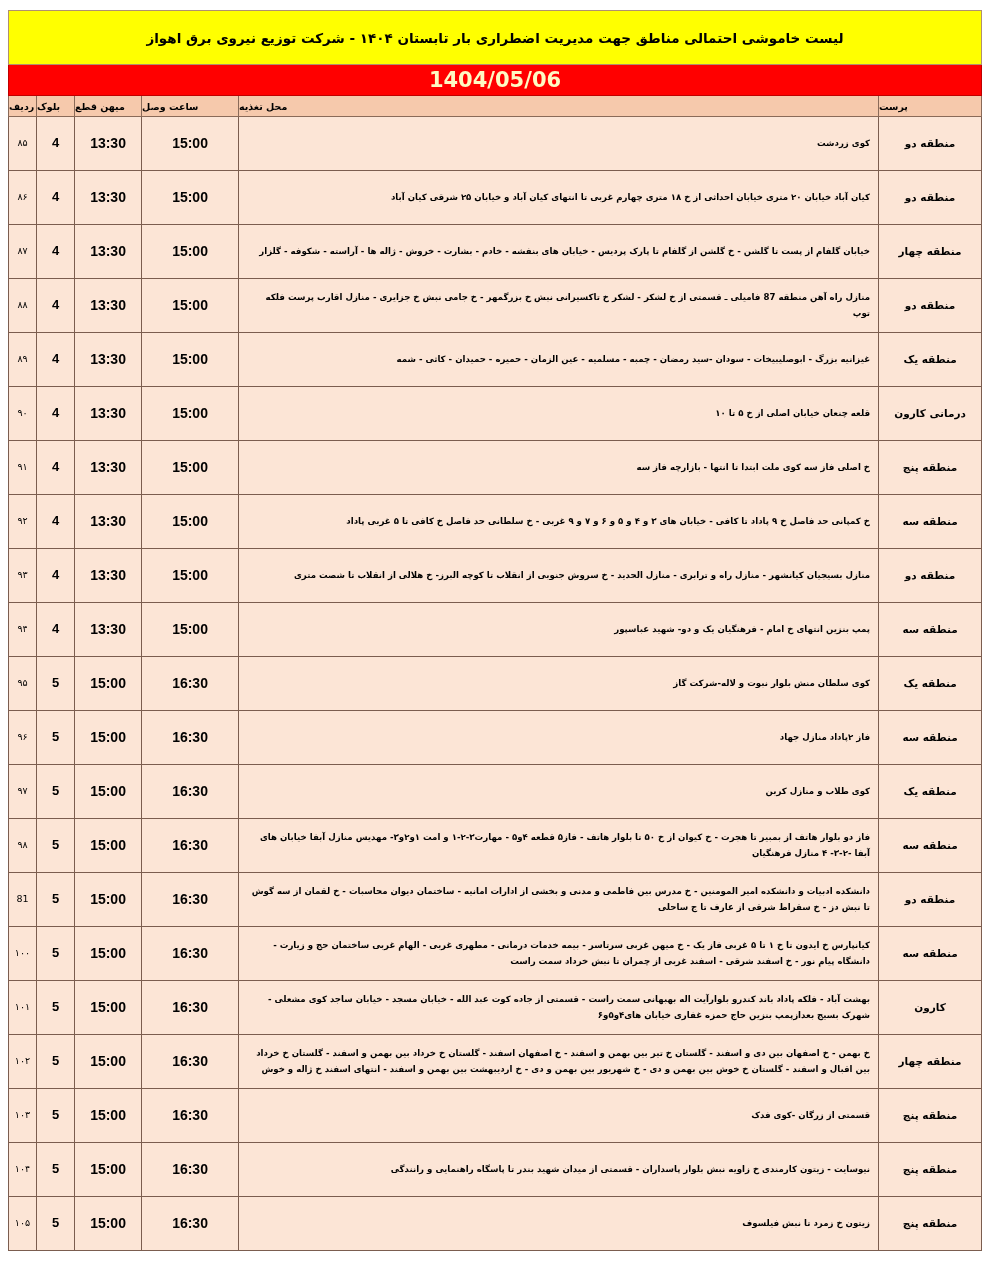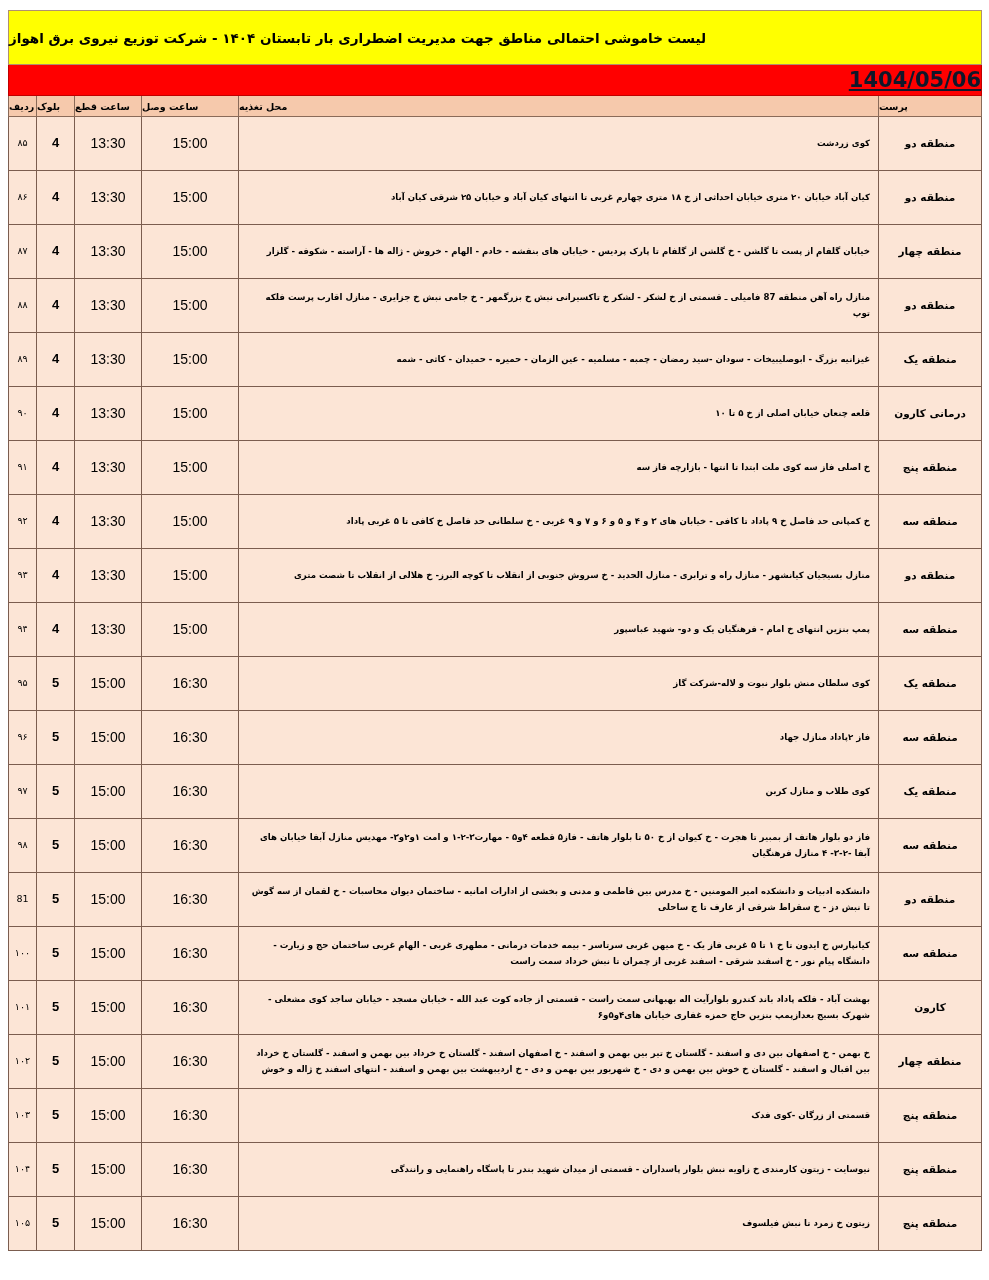--- a/index.html
+++ b/index.html
@@ -31,39 +31,38 @@
     direction: rtl;
   }
   .sheet td, .sheet th {
     border: 1px solid #7b5d4f;
     padding: 0;
     margin: 0;
   }
   .title-bar {
     background: #ffff00;
     color: #000000;
-    text-align: left;
+    text-align: center;
     font-size: 13.5px;
     font-weight: bold;
     height: 53px;
     vertical-align: middle;
     border: 1px solid #b09070 !important;
     letter-spacing: 0;
   }
   .date-bar {
     background: #ff0000;
-    color: #0f172a;
-    text-align: right;
+    color: #fef9c3;
+    text-align: center;
     font-size: 21px;
     font-weight: bold;
     height: 30px;
     vertical-align: middle;
     border: 1px solid #c00000 !important;
     direction: ltr;
-    text-decoration: underline;
   }
   .col-head {
     background: #f6c9ac;
     color: #000000;
     font-size: 9.5px;
     font-weight: bold;
     text-align: left;
     vertical-align: middle;
     height: 20px;
     border: 1px solid #8a6a58 !important;
@@ -85,21 +84,21 @@
   }
   .cell.place {
     font-size: 8.6px;
     font-weight: bold;
     padding: 6px 8px;
     line-height: 1.75;
     text-align: right;
   }
   .cell.time {
     font-size: 14px;
-    font-weight: normal;
+    font-weight: bold;
     direction: ltr;
     font-family: "Liberation Sans", sans-serif;
   }
   .cell.block {
     font-size: 13px;
     font-weight: bold;
     direction: ltr;
     font-family: "Liberation Sans", sans-serif;
   }
   .cell.rowno {
@@ -132,21 +131,21 @@
       <tr>
         <td class="title-bar" colspan="6">لیست خاموشی احتمالی مناطق جهت مدیریت اضطراری بار تابستان ۱۴۰۴ - شرکت توزیع نیروی برق اهواز</td>
       </tr>
       <tr>
         <td class="date-bar" colspan="6">1404/05/06</td>
       </tr>
       <tr>
         <th class="col-head">پرست</th>
         <th class="col-head">محل تغذیه</th>
         <th class="col-head">ساعت وصل</th>
-        <th class="col-head">ساعت قطع</th>
+        <th class="col-head">میهن قطع</th>
         <th class="col-head">بلوک</th>
         <th class="col-head">ردیف</th>
       </tr>
     </thead>
     <tbody id="table-body">
         <tr class="data-row">
           <td class="cell region">منطقه دو</td>
           <td class="cell place">کوی زردشت</td>
           <td class="cell time">15:00</td>
           <td class="cell time">13:30</td>
@@ -156,21 +155,21 @@
         <tr class="data-row">
           <td class="cell region">منطقه دو</td>
           <td class="cell place">کیان آباد خیابان ۲۰ متری خیابان احداثی از خ ۱۸ متری چهارم غربی تا انتهای کیان آباد و خیابان ۲۵ شرقی کیان آباد</td>
           <td class="cell time">15:00</td>
           <td class="cell time">13:30</td>
           <td class="cell block">4</td>
           <td class="cell rowno">۸۶</td>
         </tr>
         <tr class="data-row">
           <td class="cell region">منطقه چهار</td>
-          <td class="cell place">خیابان گلفام از پست تا گلشن - خ گلشن از گلفام تا پارک پردیس - خیابان های بنفشه - خادم - الهام - خروش - ژاله ها - آراسته - شکوفه - گلزار</td>
+          <td class="cell place">خیابان گلفام از پست تا گلشن - خ گلشن از گلفام تا پارک پردیس - خیابان های بنفشه - خادم - بشارت - خروش - ژاله ها - آراسته - شکوفه - گلزار</td>
           <td class="cell time">15:00</td>
           <td class="cell time">13:30</td>
           <td class="cell block">4</td>
           <td class="cell rowno">۸۷</td>
         </tr>
         <tr class="data-row">
           <td class="cell region">منطقه دو</td>
           <td class="cell place">منازل راه آهن منطقه 87 فامیلی ـ قسمتی از خ لشکر - لشکر خ تاکسیرانی نبش خ بزرگمهر - خ جامی نبش خ جزایری - منازل اقارب پرست فلکه توپ</td>
           <td class="cell time">15:00</td>
           <td class="cell time">13:30</td>

